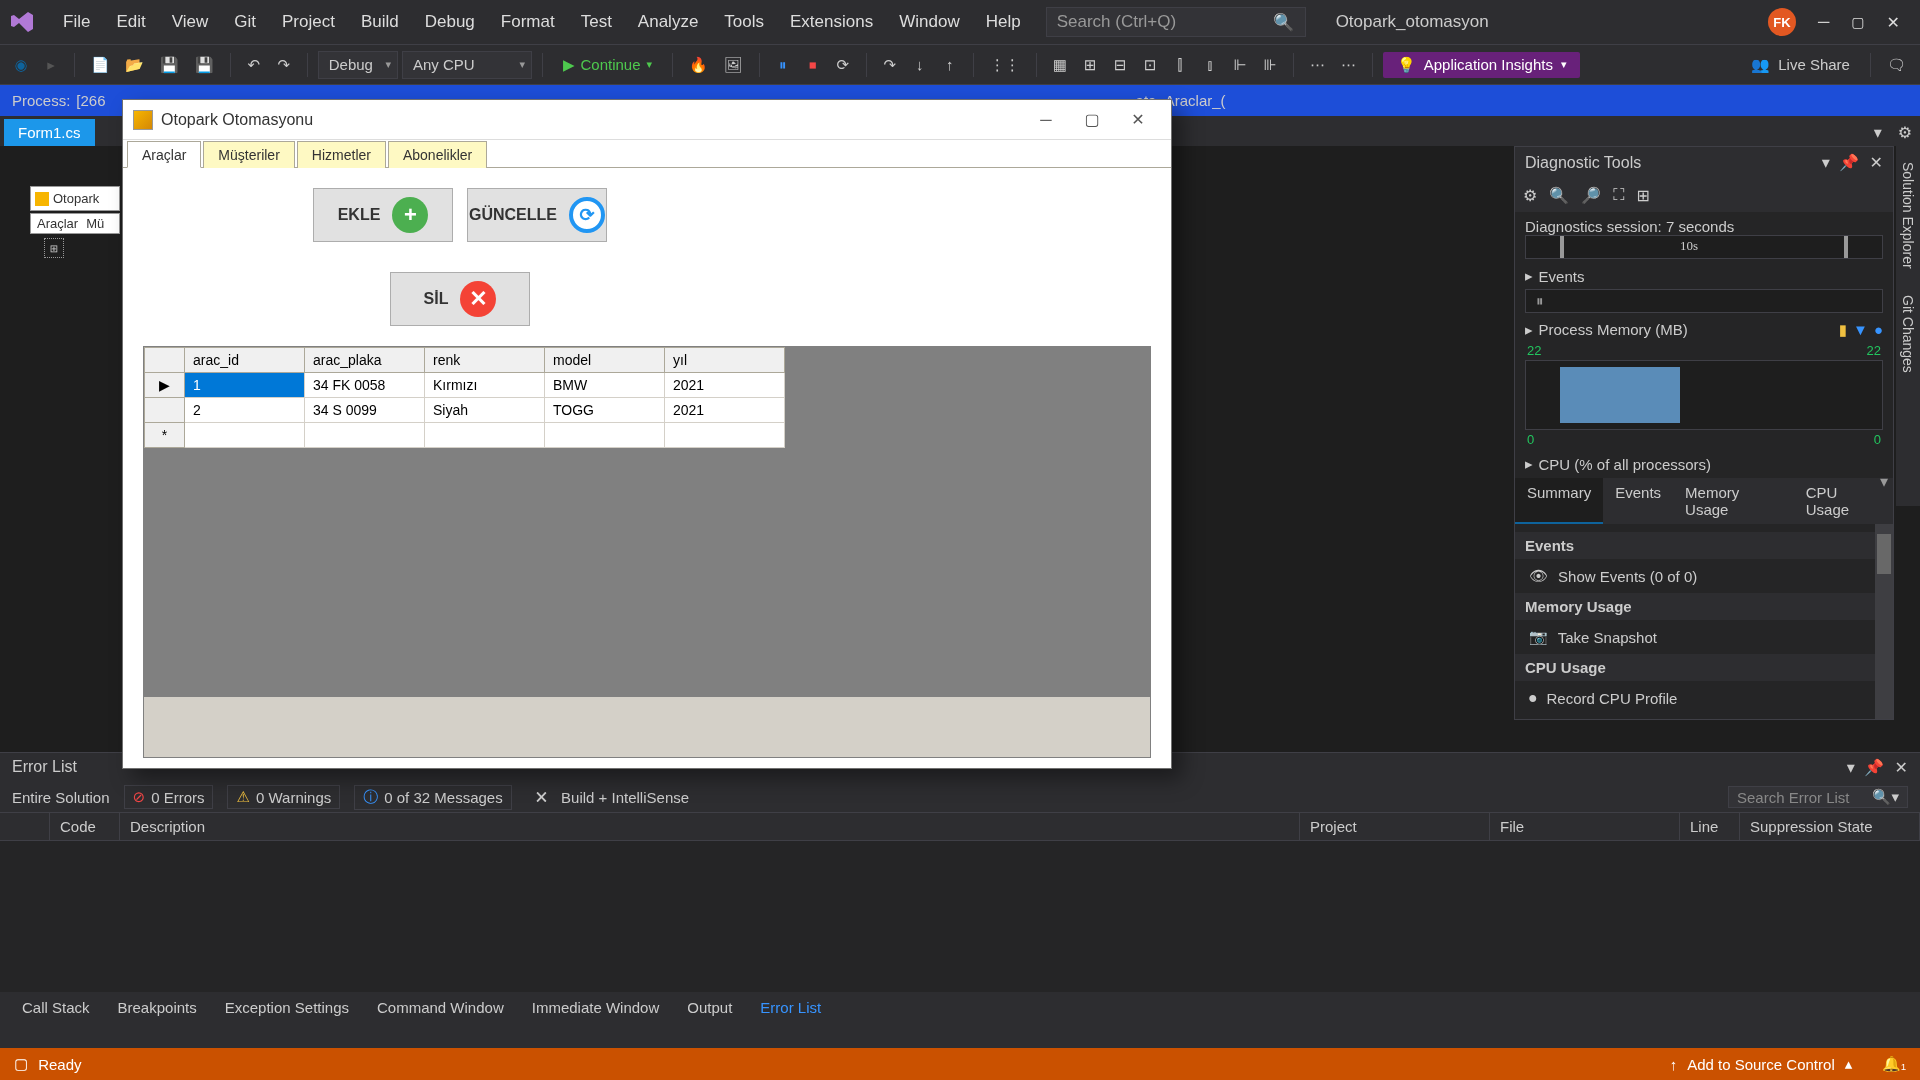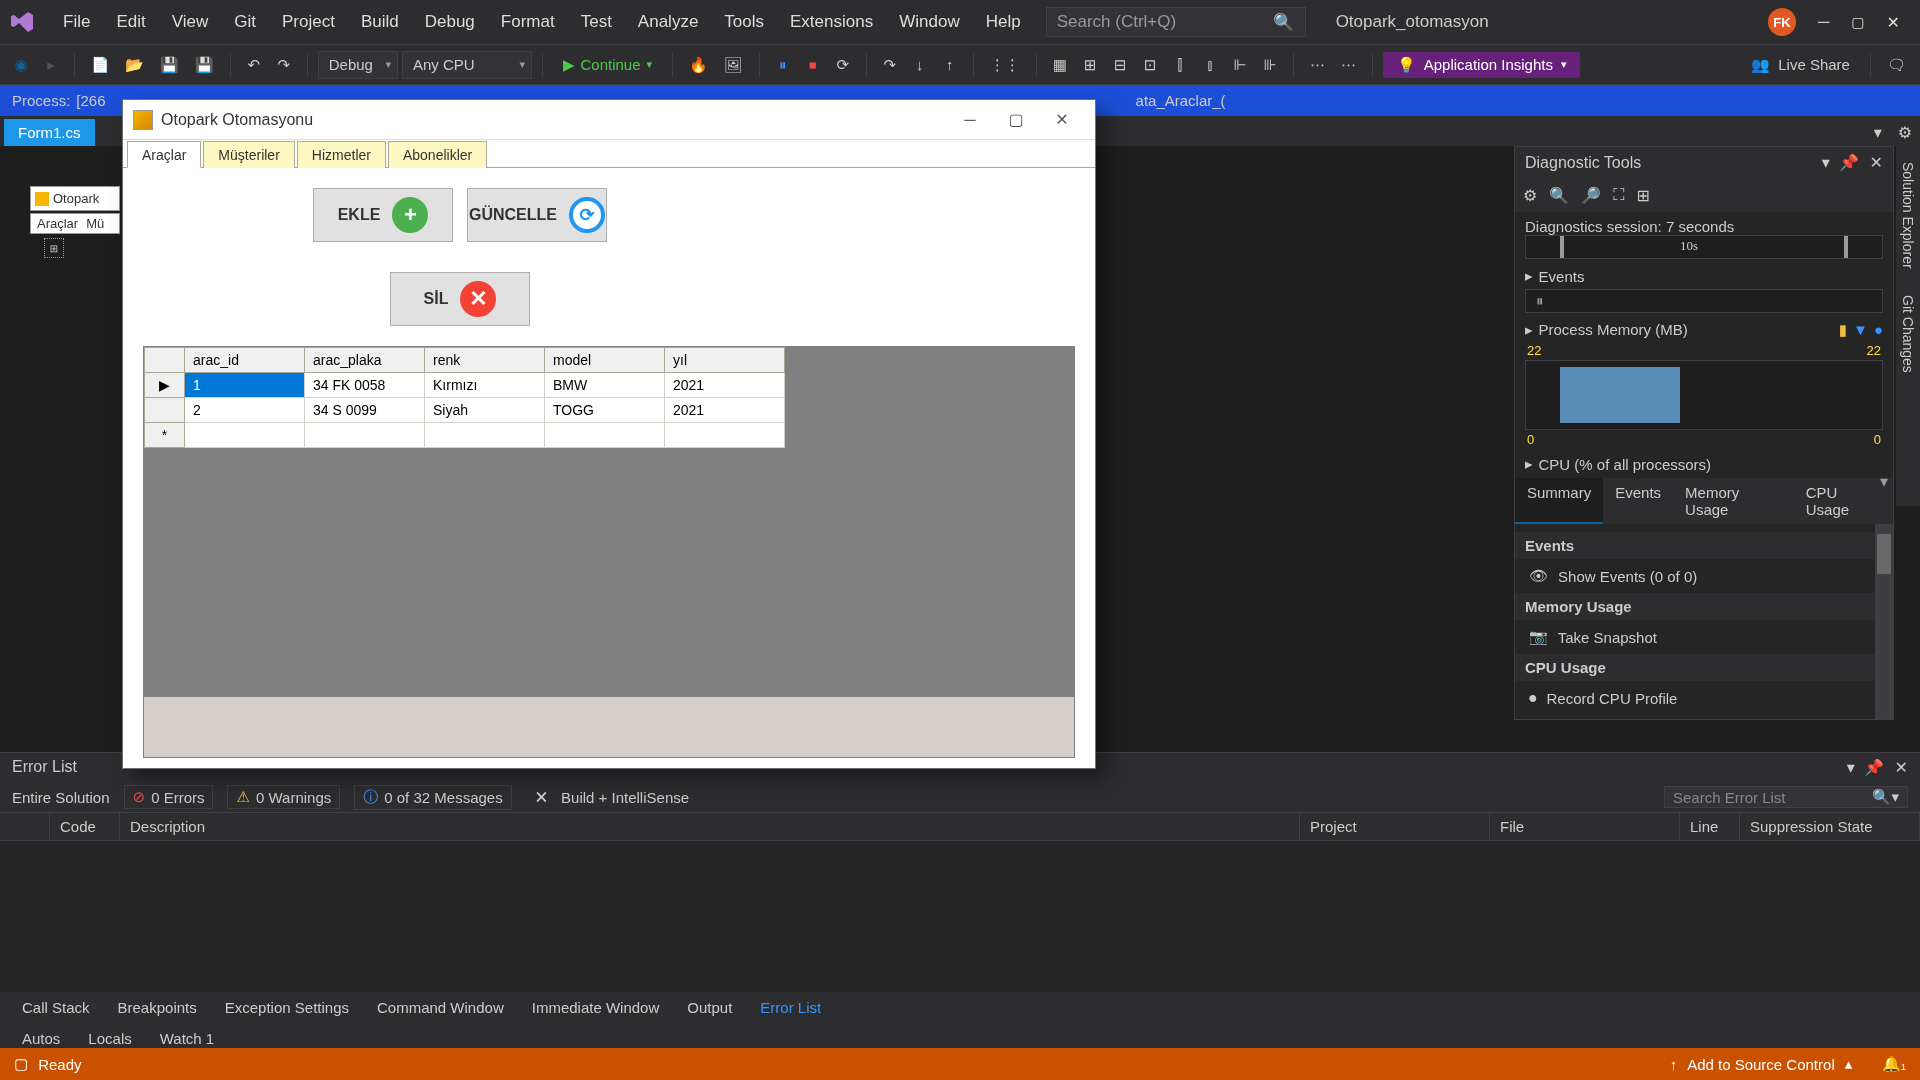--- a/index.html
+++ b/index.html
@@ -39,30 +39,30 @@
 .diag { position:absolute; right:26px; top:146px; width:380px; bottom:360px; background:#252526; border:1px solid #3f3f46; display:flex; flex-direction:column;}
 .diag-title { background:#2d2d30; color:#ccc; padding:6px 10px; font-size:16px; display:flex; align-items:center; justify-content:space-between;}
 .diag-tools { height:34px; background:#2d2d30; display:flex;align-items:center; padding:0 8px; gap:12px;}
 .diag-body { flex:1; background:#252526; padding:6px 10px; font-size:15px; color:#ccc; overflow:hidden;}
 .diag-body .section { margin:4px 0;}
 .diag-body .section .shead { font-weight:400; padding:4px 0; display:flex;align-items:center; gap:6px;}
 .diag-body .ruler { height:24px; background:#1e1e1e; border:1px solid #3f3f46; position:relative;}
 .diag-body .ruler .tick { position:absolute; top:0; bottom:0; width:4px; background:#999;}
 .diag-body .memchart { height:70px; background:#1e1e1e; border:1px solid #3f3f46; position:relative; margin:2px 0;}
 .diag-body .memchart .fill { position:absolute; left:34px; width:120px; top:6px; bottom:6px; background:#5a8cb8;}
-.diag-body .axis { display:flex; justify-content:space-between; font-size:13px; color:#fde047; padding:0 2px;}
+.diag-body .axis { display:flex; justify-content:space-between; font-size:13px; color:#22c55e; padding:0 2px;}
 .diag-tabs { display:flex; background:#2d2d30; font-size:15px;}
 .diag-tabs .dtab { padding:6px 12px; color:#ccc;}
 .diag-tabs .dtab.active { background:#1e1e1e; border-bottom:2px solid #0e639c;}
 .diag-details { background:#252526; padding:6px 10px; font-size:15px;}
 .diag-details .dhead { background:#2d2d30; margin:2px -10px; padding:5px 10px; font-weight:600;}
 .diag-details .ditem { padding:6px 4px; color:#ccc; display:flex; align-items:center; gap:10px;}
 
 
-.modal { position:absolute; left:122px; top:99px; width:974px; height:670px; background:#fff; border:1px solid #707070; box-shadow:10px 10px 20px rgba(0,0,0,.4); display:flex; flex-direction:column;justify-content:flex-end;}
+.modal { position:absolute; left:122px; top:99px; width:1050px; height:670px; background:#fff; border:1px solid #707070; box-shadow:10px 10px 20px rgba(0,0,0,.4); display:flex; flex-direction:column;justify-content:flex-end;}
 .modal-title { height:40px; display:flex; align-items:center; padding:0 10px; border-bottom:1px solid #ddd; font-size:16px; color:#333;}
 .modal-title .micon { width:20px;height:20px; margin-right:8px; background:linear-gradient(135deg,#f7b500,#d48806); border:1px solid #999;}
 .modal-title .mspacer { flex:1;}
 .modal-title .mctrl { width:46px;height:32px;display:flex;align-items:center;justify-content:center; color:#555;}
 .tabs { display:flex; background:#fff; border-bottom:1px solid #aca899; padding-left:4px; height:28px; font-size:14px; color:#333;}
 .tabs .tab { padding:5px 14px; border:1px solid #aca899; border-bottom:none; background:#fef9c3; margin-right:2px; position:relative; top:1px;}
 .tabs .tab.active { background:#fff; border-bottom:1px solid #fff;}
 .form-area { display:flex; padding:20px 50px 10px 160px; gap:40px;}
 .fields { display:flex; flex-direction:column; gap:10px;}
 .fields .row { display:flex; align-items:center; gap:10px;}
@@ -83,21 +83,21 @@
 .grid td { border:1px solid #d4d0c8; padding:4px 8px; height:22px;}
 .grid .rowhead { width:40px; background:#f0f0f0; border:1px solid #aca899; text-align:center; color:#000;}
 .grid .selcell { background:#0078d7; color:#fff;}
 .grid .gridwrap { height:350px; overflow:auto; background:#808080;}
 
 
 .errlist { position:absolute; left:0; right:0; bottom:64px; height:300px; background:#252526; border-top:1px solid #3f3f46;}
 .errlist .etitle { background:#2d2d30; padding:5px 12px; font-size:16px;}
 .errlist .efilt { background:#2d2d30; height:30px; display:flex; align-items:center; padding:0 12px; gap:14px; font-size:15px;}
 .errlist .efilt .fitem { display:flex;align-items:center;gap:6px; padding:2px 8px; border:1px solid #3f3f46;}
-.errlist .esearch { margin-left:auto; background:#333337; border:1px solid #3f3f46; padding:1px 8px; width:244px; display:flex;align-items:center;justify-content:space-between;}
+.errlist .esearch { margin-left:auto; background:#333337; border:1px solid #3f3f46; padding:1px 8px; width:180px; display:flex;align-items:center;justify-content:space-between;}
 .errlist .ecols { display:flex; background:#2d2d30; border-top:1px solid #3f3f46; border-bottom:1px solid #3f3f46; font-size:15px;}
 .errlist .ecol { padding:5px 10px; border-right:1px solid #3f3f46;}
 
 
 .btabs { position:absolute; left:0; right:0; bottom:32px; height:56px; background:#2d2d30; display:flex; flex-direction:column; font-size:15px;}
 .btabs .brow { display:flex; padding:4px 10px; gap:4px;}
 .btabs .btab { padding:3px 12px; color:#ccc;}
 .btabs .btab.active { color:#3794ff;}
 
 
@@ -374,25 +374,20 @@
 
 <div class="btabs">
   <div class="brow">
     <div class="btab">Call Stack</div>
     <div class="btab">Breakpoints</div>
     <div class="btab">Exception Settings</div>
     <div class="btab">Command Window</div>
     <div class="btab">Immediate Window</div>
     <div class="btab">Output</div>
     <div class="btab active">Error List</div>
-  </div>
-  <div class="brow">
-    <div class="btab">Autos</div>
-    <div class="btab">Locals</div>
-    <div class="btab">Watch 1</div>
   </div>
 </div>
 
 <div class="status">
   <span>▢</span>
   <span style="margin-left:10px;">Ready</span>
   <div class="sright">
     <span>↑</span>
     <span>Add to Source Control</span>
     <span>▴</span>

